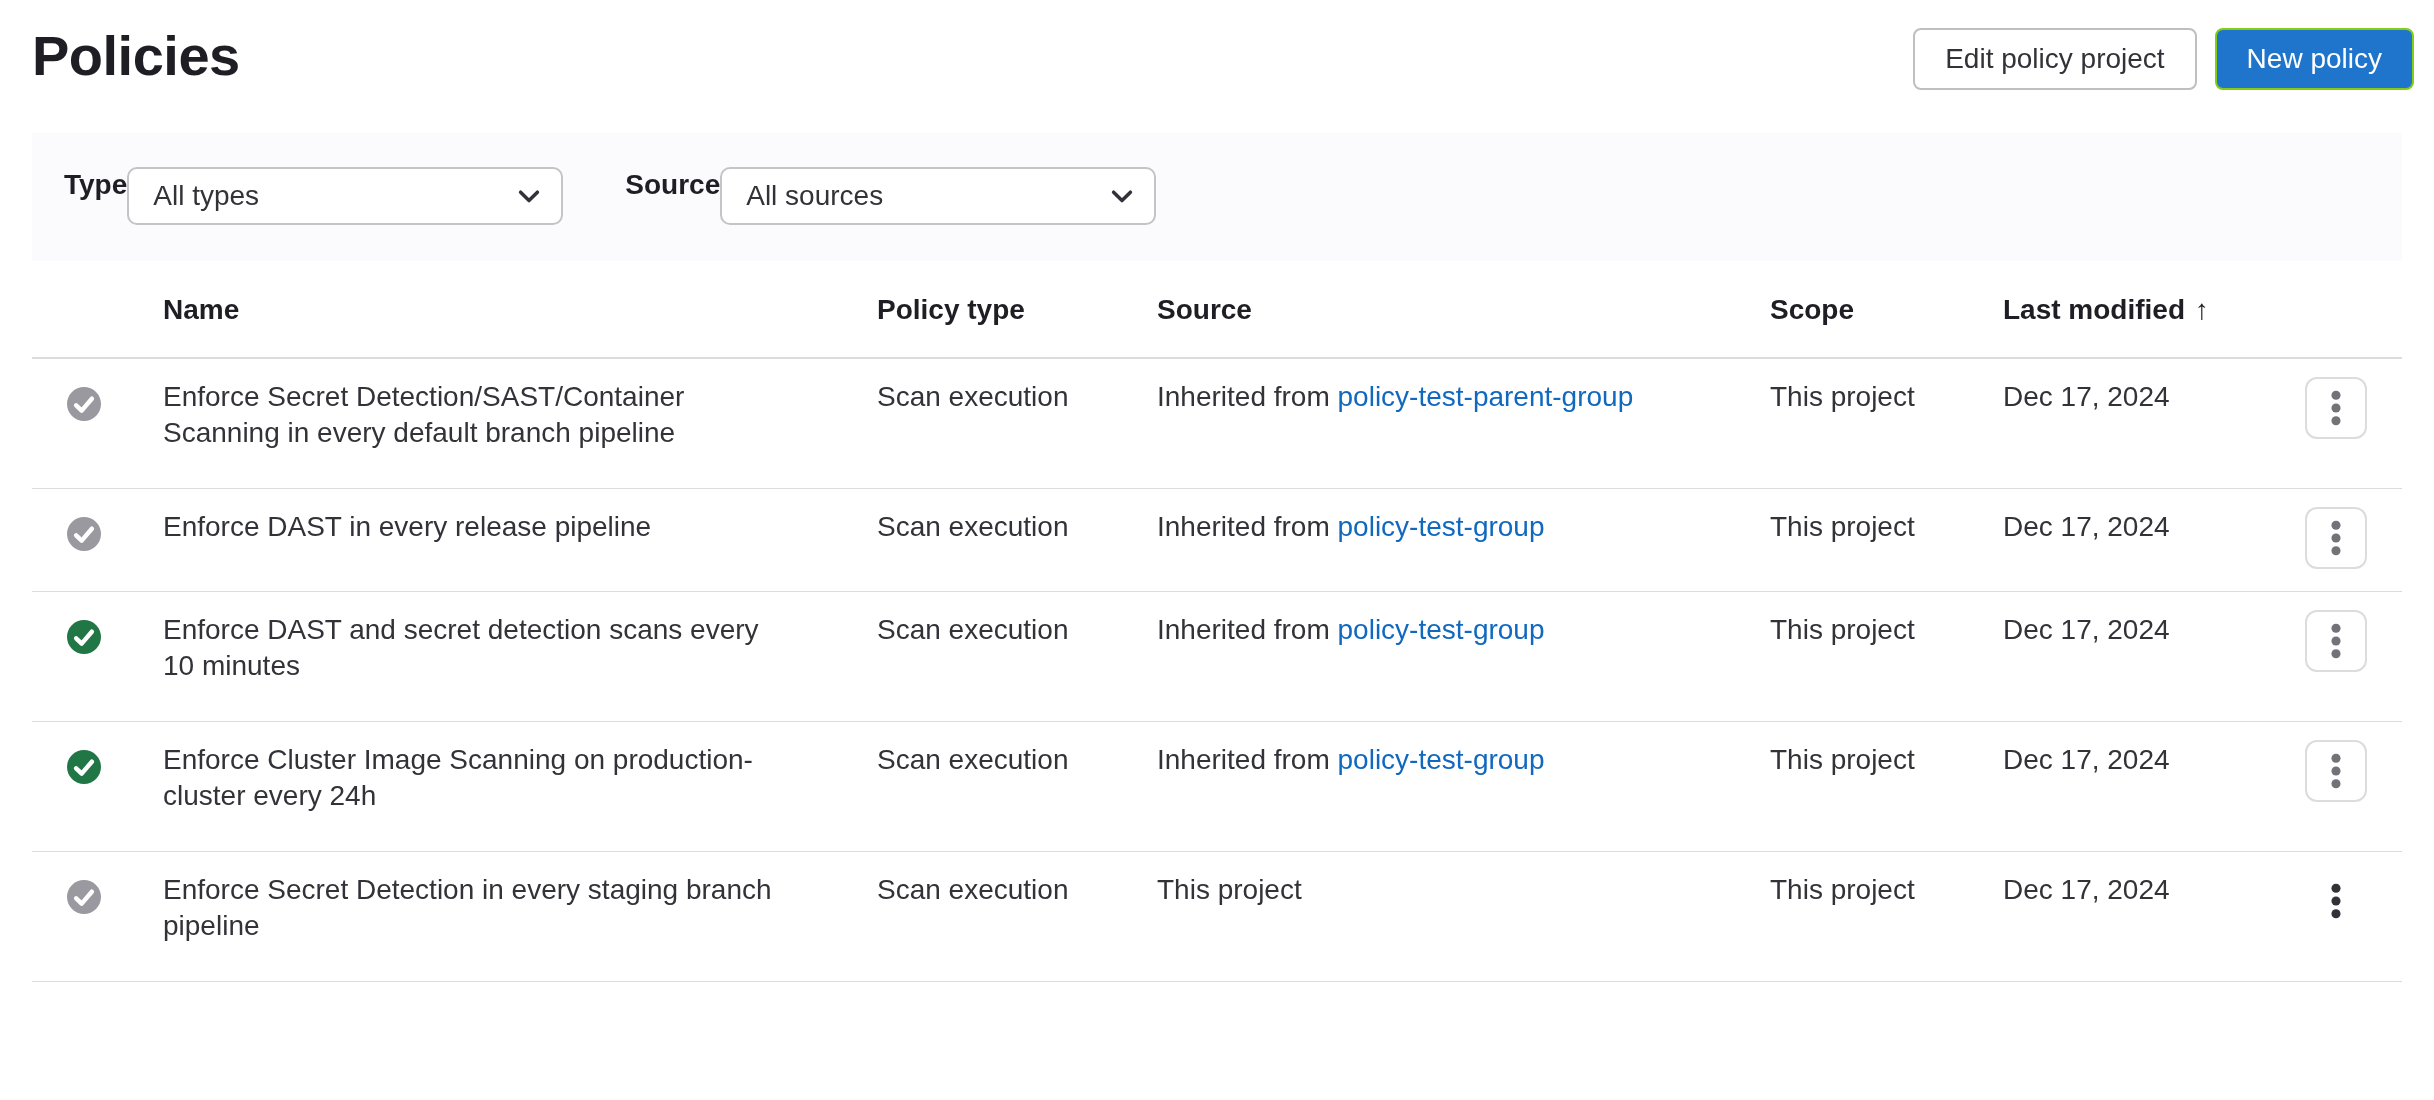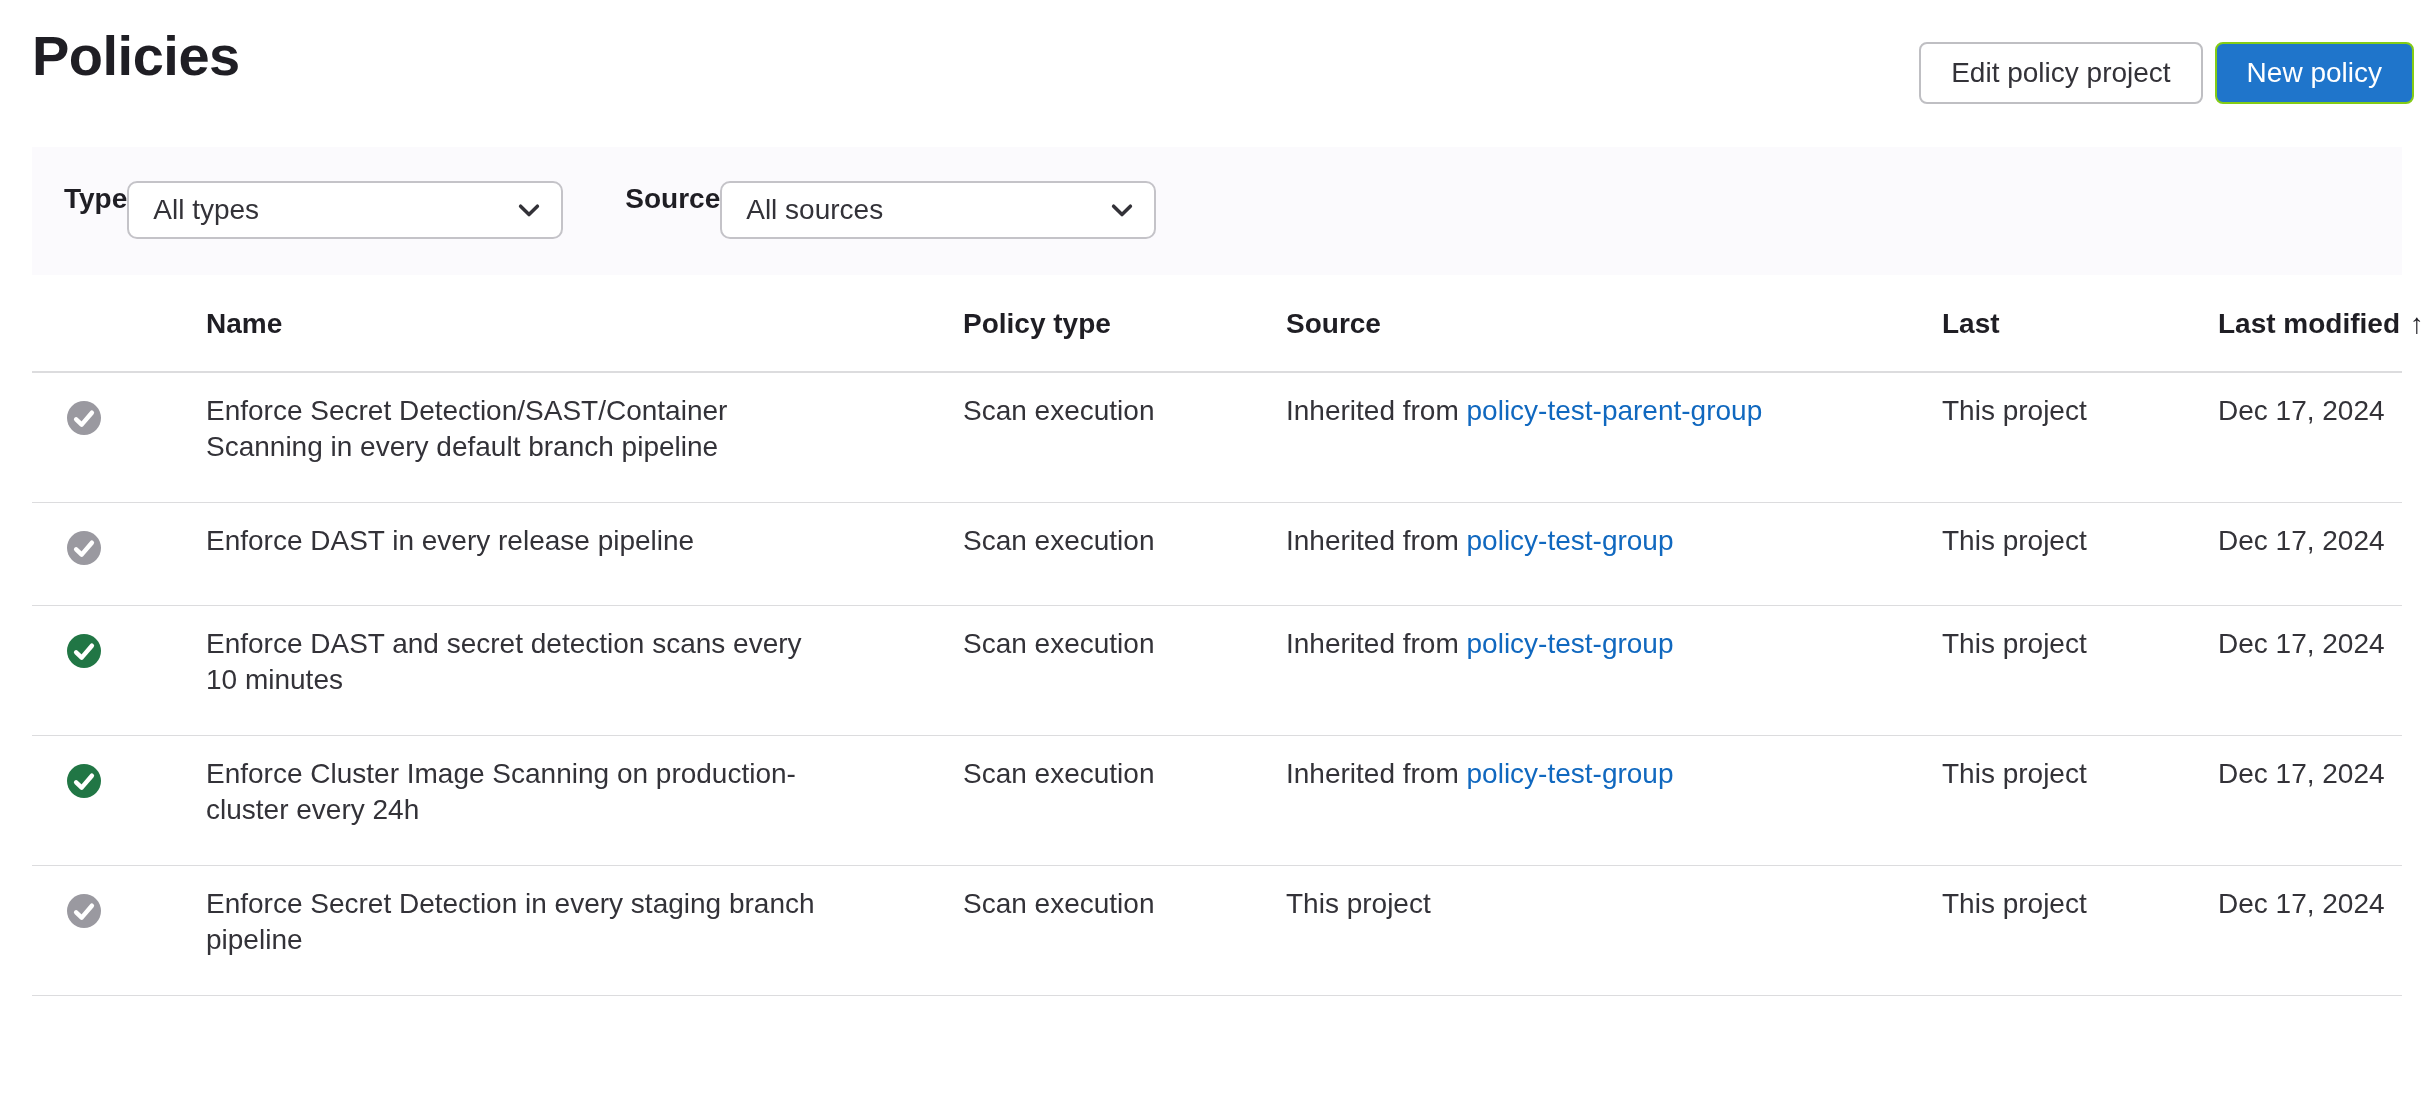--- a/index.html
+++ b/index.html
@@ -15,21 +15,21 @@
   .page-header {
     display: flex; justify-content: space-between; align-items: flex-start;
     padding: 22px 20px 0 32px;
   }
   .page-title {
     font-size: 56px; font-weight: 700; line-height: 1.2;
     color: #1f1e24; margin: 0; letter-spacing: -0.5px;
   }
   .page-subtitle { margin-top: 12px; font-size: 28px; line-height: 38px; color: #535158; }
   .page-subtitle a { color: #1068bf; text-decoration: none; cursor: pointer; }
-  .header-actions { display: flex; gap: 12px; margin-top: 20px; }
+  .header-actions { display: flex; gap: 18px; margin-top: 6px; }
   .btn {
     font-family: inherit; font-size: 28px; line-height: 1;
     height: 62px; padding: 0 30px; border-radius: 8px;
     display: inline-flex; align-items: center; cursor: pointer; white-space: nowrap;
   }
   .btn-default { background: #ffffff; border: 2px solid #bfbfc3; color: #333238; }
   .btn-confirm { background: #1f75cb; border: 2px solid #84cc16; color: #ffffff; }
 
   
   .filter-bar {
@@ -47,21 +47,20 @@
     padding: 0 18px 0 24px;
     font-family: inherit; font-size: 28px; color: #333238; cursor: pointer;
   }
   .chevron { display: inline-flex; margin-left: 12px; color: #333238; }
 
   
   .policies-table { margin: 2px 32px 0 32px; }
   .thead, .trow {
     display: grid;
     grid-template-columns: 131px 714px 280px 613px 233px 267px 132px;
-    gap: 43px;
   }
   .thead {
     align-items: center; height: 96px;
     border-bottom: 2px solid #dcdcde;
     font-size: 28px; font-weight: 700; color: #1f1e24;
   }
   .th { cursor: pointer; display: flex; align-items: center; }
   .sort-arrow { margin-left: 10px; font-weight: 700; }
   .trow { border-bottom: 1px solid #dcdcde; min-height: 130px; }
   .trow:nth-child(2) { min-height: 103px; }
@@ -116,21 +115,21 @@
     </button>
   </div>
 </div>
 
 <div class="policies-table">
   <div class="thead">
     <div class="th"></div>
     <div class="th">Name</div>
     <div class="th">Policy type</div>
     <div class="th">Source</div>
-    <div class="th">Last</div>
+    <div class="th">Scope</div>
     <div class="th">
       <span>Last modified</span>
       <span class="sort-arrow">↑</span>
     </div>
     <div class="th"></div>
   </div>
   <div id="tbody">
   <div class="trow">
     <div class="cell c-status">
       <span class="status-icon">

